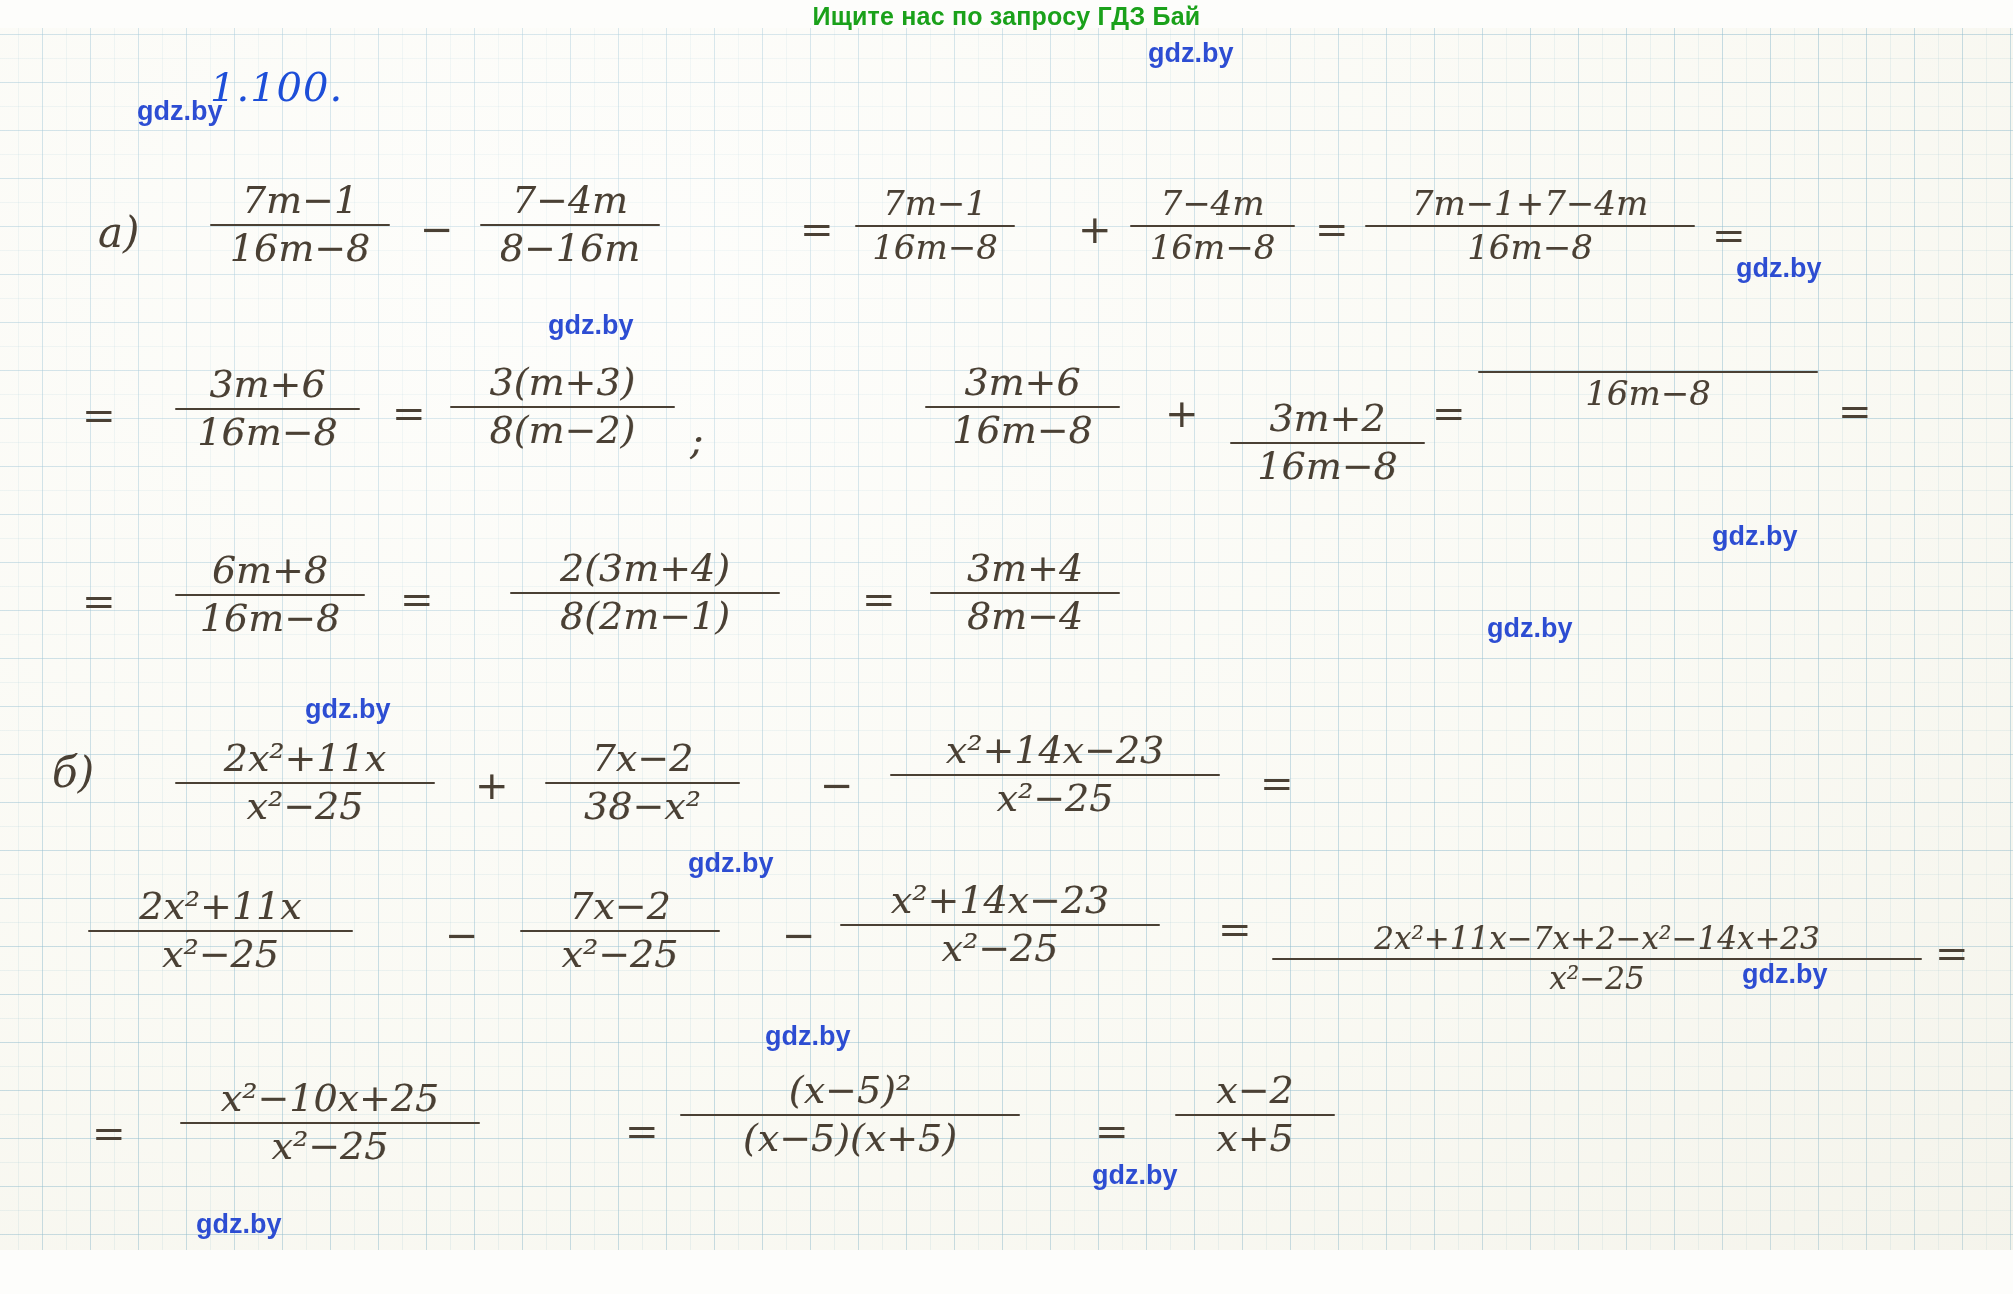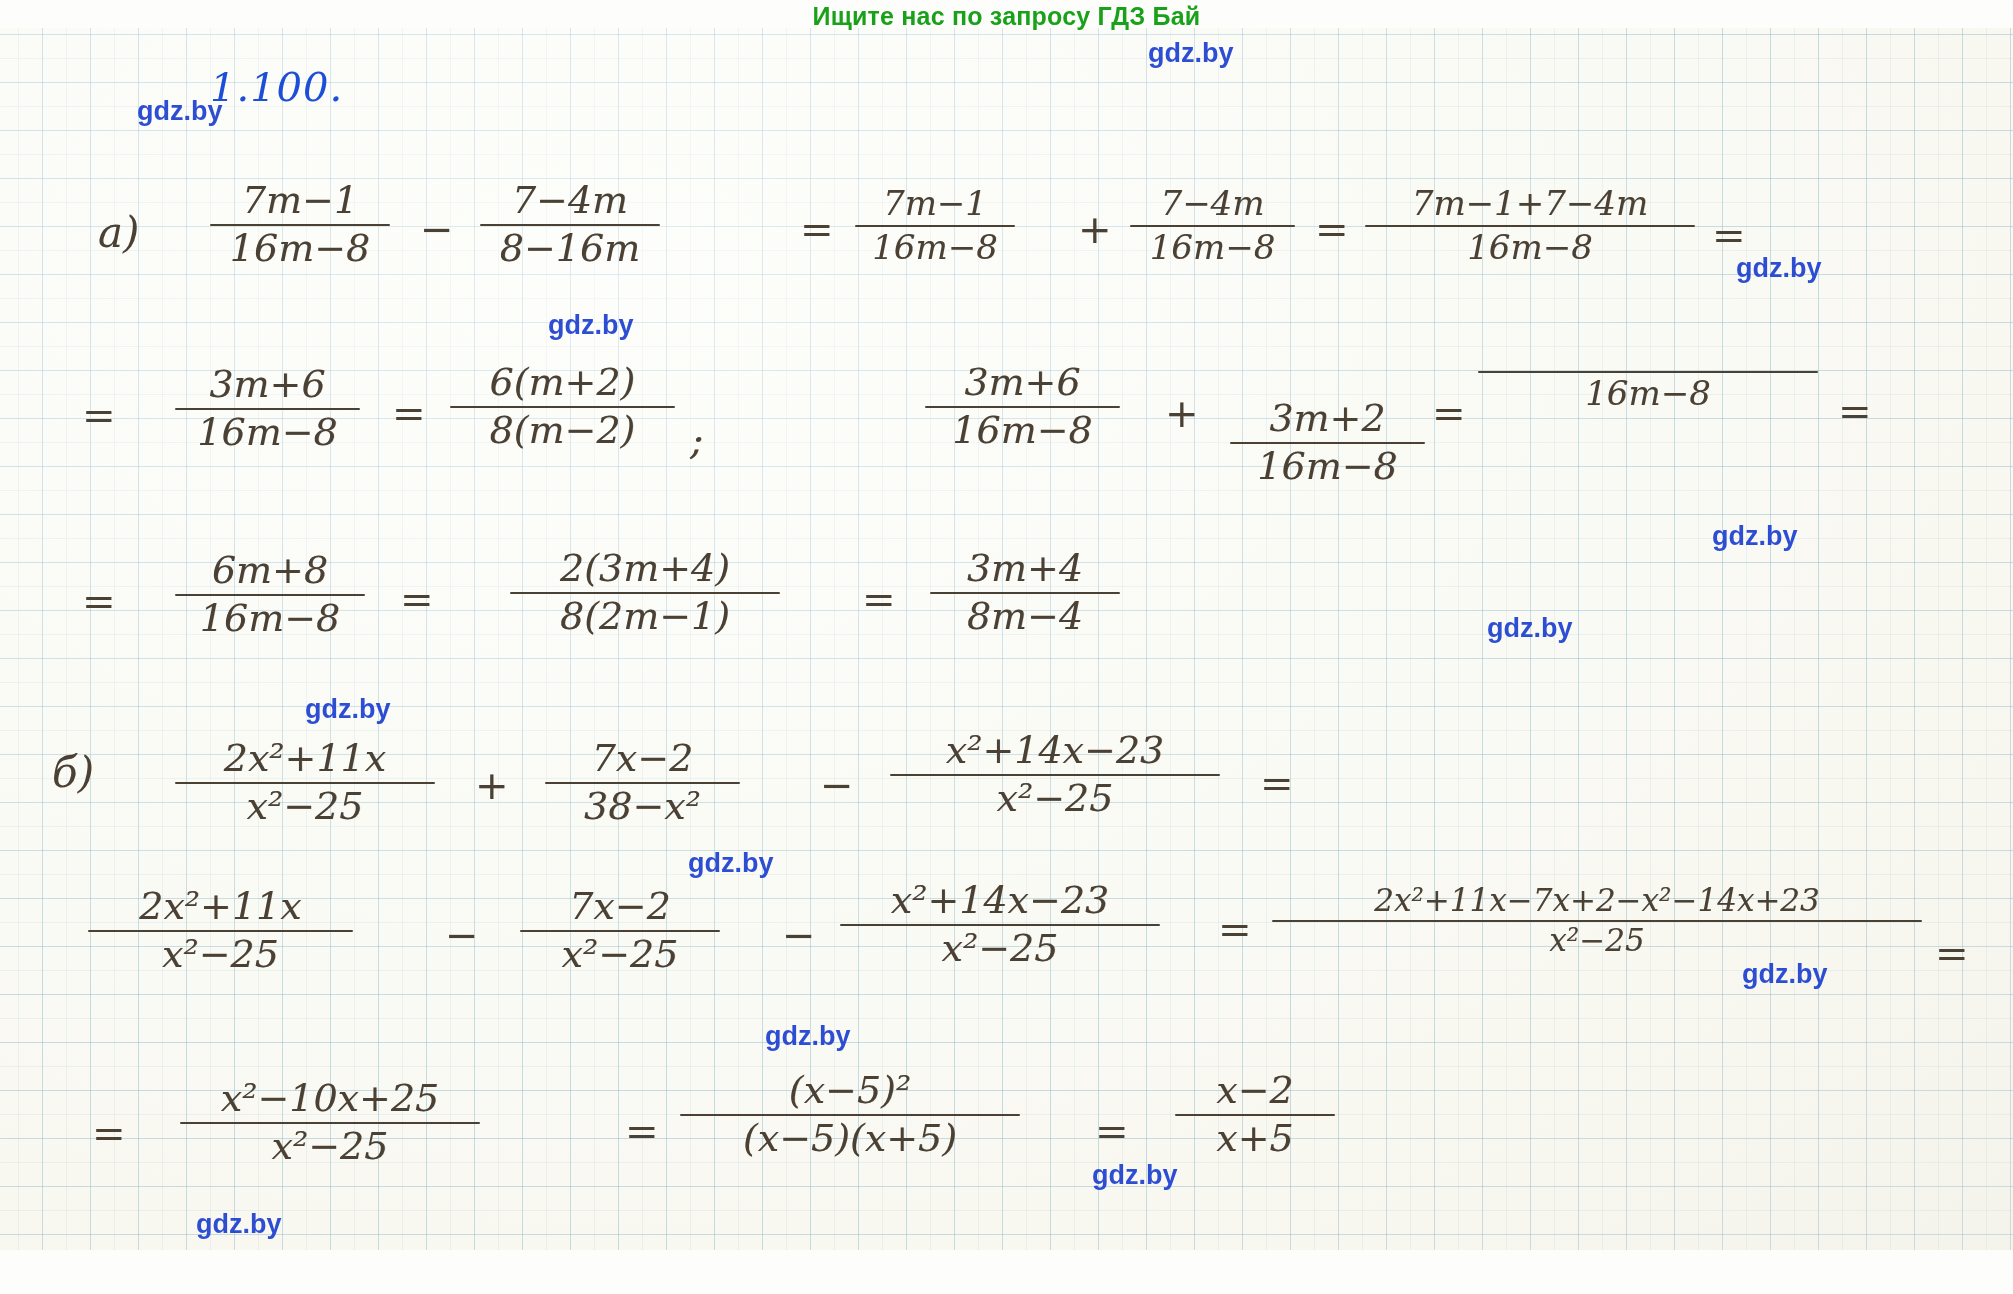--- a/index.html
+++ b/index.html
@@ -107,21 +107,21 @@
   .frac .num, .frac .den { display: block; }
   .frac .bar {
     display: block;
     height: 2px;
     background: #4a4034;
     margin: 3px 0 2px 0;
     border-radius: 2px;
   }
   .frac.f1 { font-size: 38px; }
   .frac.f2 { font-size: 34px; }
-  .frac.f3 { font-size: 31px; }
+  .frac.f3 { font-size: 31px; margin-top: 38px; }
   .op {
     position: absolute;
     font-family: "DejaVu Serif", serif;
     font-style: italic;
     color: #4a4034;
     font-size: 40px;
     text-shadow: 0.4px 0.4px 0 rgba(74,64,52,0.25);
   }
   .label-a, .label-b {
     position: absolute;
@@ -185,21 +185,21 @@
   <div class="op" style="left:1712px; top:212px;">=</div>
 
   <div class="op" style="left:82px; top:392px;">=</div>
   <div class="frac f1" style="left:175px; top:364px; width:185px;">
     <span class="num">3m+6</span>
     <span class="bar"></span>
     <span class="den">16m−8</span>
   </div>
   <div class="op" style="left:392px; top:390px;">=</div>
   <div class="frac f1" style="left:450px; top:362px; width:225px;">
-    <span class="num">6(m+2)</span>
+    <span class="num">3(m+3)</span>
     <span class="bar"></span>
     <span class="den">8(m−2)</span>
   </div>
   <div class="hw sz1" style="left:690px; top:420px;">;</div>
   <div class="frac f1" style="left:925px; top:362px; width:195px;">
     <span class="num">3m+6</span>
     <span class="bar"></span>
     <span class="den">16m−8</span>
   </div>
   <div class="op" style="left:1165px; top:390px;">+</div>

